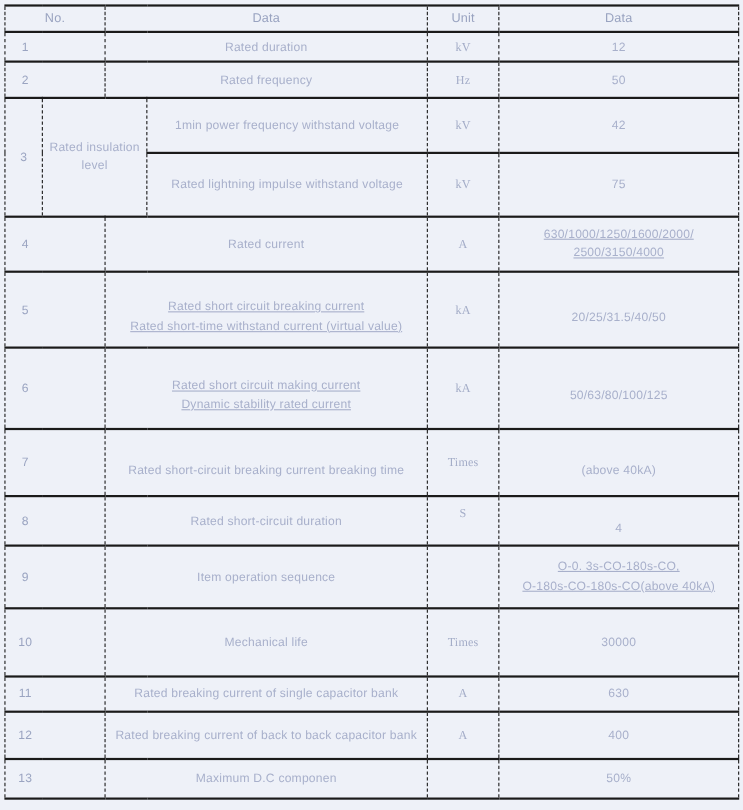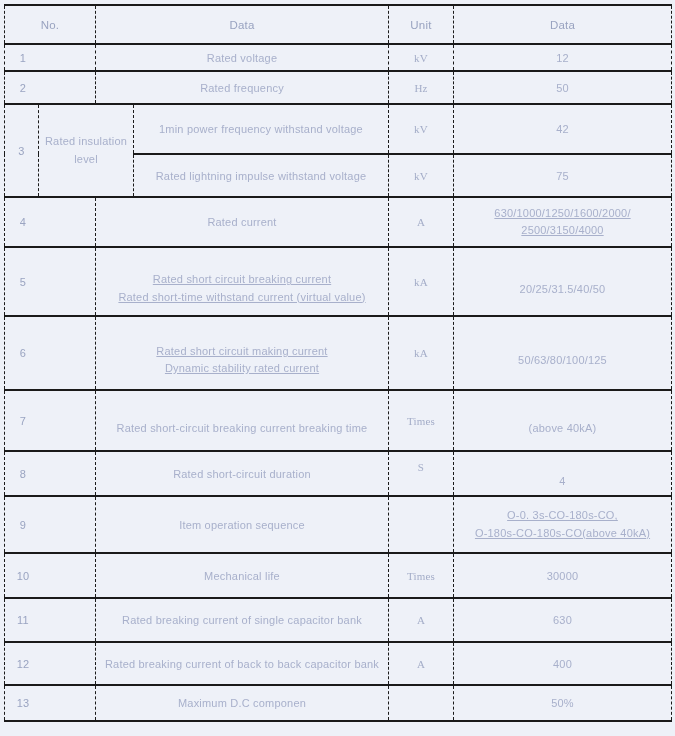--- a/index.html
+++ b/index.html
@@ -44,33 +44,33 @@
   td.no-col { color: #9aa4c1; padding-right: 57px; }  
   td.no-narrow { color: #9aa4c1; }
   td.unit-col { color: #a4adc8; font-family: Liberation Serif, serif; }
   td.data-col { color: #a8b0cb; }
   td.group-col { line-height: 1.55; }
   .line { white-space: nowrap; line-height: 1.55; text-decoration: underline; }
   
   td.push-down { vertical-align: middle; padding-top: 16px; }
   td.push-up   { padding-bottom: 16px; }
   
-  tr.rh-head { height: 39px; }
+  tr.rh-head { height: 24px; }
   tr.rh1  { height: 27px; }
   tr.rh2  { height: 33px; }
   tr.rh3a { height: 50px; }
-  tr.rh3b { height: 43px; padding-left: 40px; }
+  tr.rh3b { height: 58px; padding-left: 40px; }
   tr.rh4  { height: 50px; }
   tr.rh5  { height: 69px; }
   tr.rh6  { height: 74px; }
   tr.rh7  { height: 61px; }
   tr.rh8  { height: 45px; }
   tr.rh9  { height: 57px; }
-  tr.rh10 { height: 45px; }
-  tr.rh11 { height: 44px; }
+  tr.rh10 { height: 62px; }
+  tr.rh11 { height: 32px; }
   tr.rh12 { height: 43px; }
   tr.rh13 { height: 36px; }
 </style>
 </head>
 <body>
 
 <table class="spec">
   <colgroup>
     <col class="c1">
       <col class="c2">
@@ -83,21 +83,21 @@
     <tr class="rh-head">
       <th colspan="2" class="no-col">No.</th>
       <th colspan="2">Data</th>
       <th>Unit</th>
       <th>Data</th>
     </tr>
   </thead>
   <tbody>
     <tr class="rh1">
       <td colspan="2" class="no-col">1</td>
-      <td colspan="2">Rated voltage</td>
+      <td colspan="2">Rated duration</td>
       <td class="unit-col">kV</td>
       <td class="data-col">12</td>
     </tr>
     <tr class="rh2">
       <td colspan="2" class="no-col">2</td>
       <td colspan="2">Rated frequency</td>
       <td class="unit-col">Hz</td>
       <td class="data-col">50</td>
     </tr>
     <tr class="rh3a">

